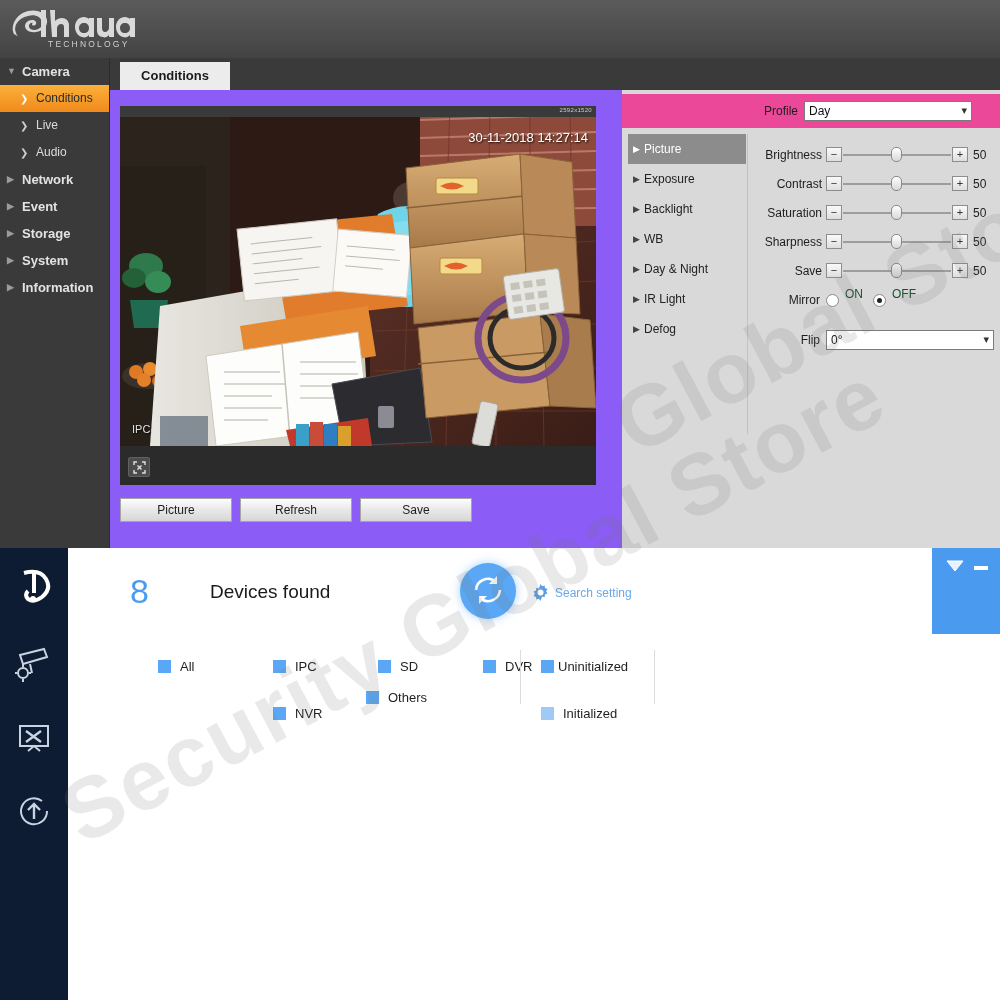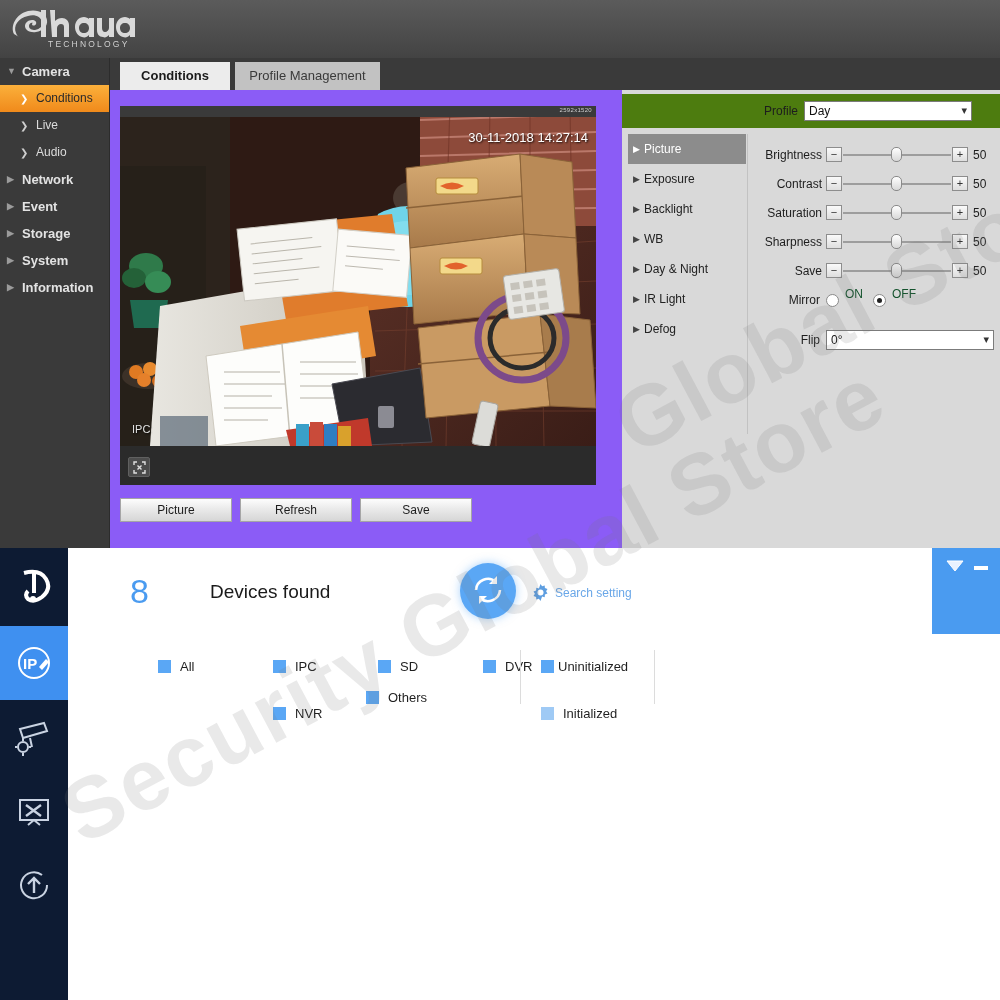--- a/index.html
+++ b/index.html
@@ -56,21 +56,21 @@
   .fs-btn { position: absolute; left: 8px; bottom: 8px; width: 22px; height: 20px; background: #4c4c4c;
     border: 1px solid #606060; border-radius: 2px; cursor: pointer; }
   .fs-btn svg { display: block; margin: 3px auto; }
 
   .btnrow { position: absolute; left: 10px; top: 408px; display: flex; gap: 8px; }
   .gbtn { width: 112px; height: 24px; line-height: 22px; text-align: center; font-size: 12px; color: #1d1d1d;
     background: linear-gradient(180deg,#fdfdfd 0%,#eaeaea 45%,#d6d6d6 100%);
     border: 1px solid #a5a5a5; cursor: pointer; }
 
   .rightpane { position: absolute; left: 512px; top: 0; width: 378px; height: 458px; background: #d9d9d9; }
-  .profilerow { position: absolute; left: 0; top: 4px; width: 378px; height: 34px; background: #4d7c0f;
+  .profilerow { position: absolute; left: 0; top: 4px; width: 378px; height: 34px; background: #ec4899;
     display: flex; align-items: center; }
   .profilerow .lbl { font-size: 12px; color: #1d1d1d; width: 182px; text-align: right; padding-right: 6px; }
   .sel { height: 20px; font-size: 12px; color: #111; background: #fff; border: 1px solid #7b7b7b;
     padding: 0 18px 0 4px; position: relative; display: flex; align-items: center; cursor: pointer; }
   .sel .cv { position: absolute; right: 4px; top: 2px; font-size: 11px; color: #333; }
   .sel.profile { width: 168px; }
 
   .submenu { position: absolute; left: 6px; top: 44px; width: 118px; }
   .sm-item { position: relative; height: 30px; line-height: 30px; font-size: 12px; color: #222; padding-left: 16px; cursor: pointer; }
   .sm-item .ar { position: absolute; left: 5px; top: 0; font-size: 9px; color: #444; }
@@ -193,21 +193,20 @@
         <span>System</span>
       </div>
       <div class="sb-item">
         <span class="caret">▶</span>
         <span>Information</span>
       </div>
     </div>
 
     <div class="tabstrip">
       <div class="ctab on">Conditions</div>
-      <div class="ctab off">Profile Management</div>
     </div>
 
     <div class="content">
 
       <div class="leftpane">
         <div class="video">
           <svg class="vid-img" viewBox="0 0 476 340" preserveAspectRatio="none">
             <defs>
               <linearGradient id="floorg" x1="0" y1="0" x2="1" y2="1">
                 <stop offset="0" stop-color="#5a3026"></stop>
@@ -479,27 +478,20 @@
   <div class="cfg">
 
     <div class="cfg-side">
       <div class="cs-logo">
         <svg width="40" height="40" viewBox="0 0 40 40">
           <path d="M10 6 q16 -4 22 6 q6 10 -4 18 q-8 6 -14 2 q-4 -4 0 -8" fill="none" stroke="#fff" stroke-width="4"></path>
           <path d="M20 4 v22" stroke="#fff" stroke-width="4"></path>
           <circle cx="19" cy="32" r="3" fill="#fff"></circle>
         </svg>
       </div>
-      <div class="cs-btn on">
-        <svg width="40" height="40" viewBox="0 0 40 40">
-          <circle cx="20" cy="20" r="15" fill="none" stroke="#fff" stroke-width="2"></circle>
-          <text x="9" y="26" font-family="Liberation Sans, sans-serif" font-size="15" font-weight="bold" fill="#fff">IP</text>
-          <path d="M25 24 l7 -8 l3 3 l-7 8 z" fill="#fff"></path>
-        </svg>
-      </div>
       <div class="cs-btn">
         <svg width="40" height="40" viewBox="0 0 40 40">
           <path d="M6 12 L30 6 L33 14 L9 21 Z" fill="none" stroke="#c9d3e2" stroke-width="2"></path>
           <path d="M16 21 L18 30" stroke="#c9d3e2" stroke-width="2"></path>
           <circle cx="9" cy="30" r="5" fill="none" stroke="#c9d3e2" stroke-width="2"></circle>
           <path d="M9 24 v-3 M9 36 v3 M3 30 h-2 M15 30 h2" stroke="#c9d3e2" stroke-width="2"></path>
         </svg>
       </div>
       <div class="cs-btn">
         <svg width="40" height="40" viewBox="0 0 40 40">

